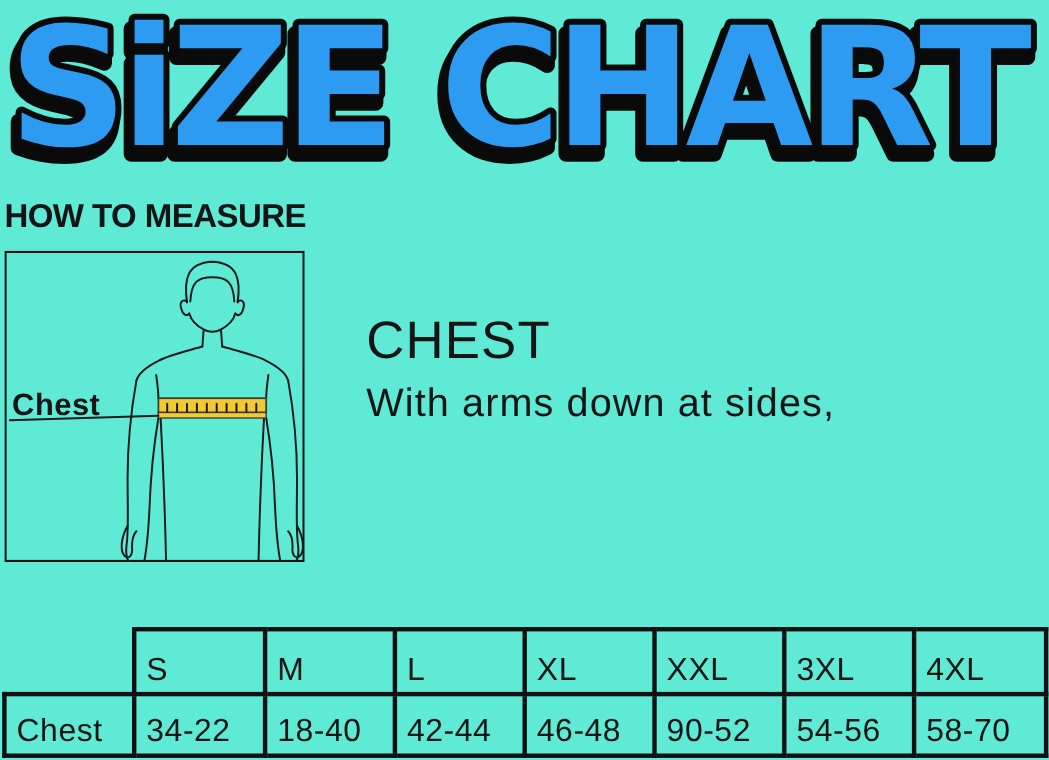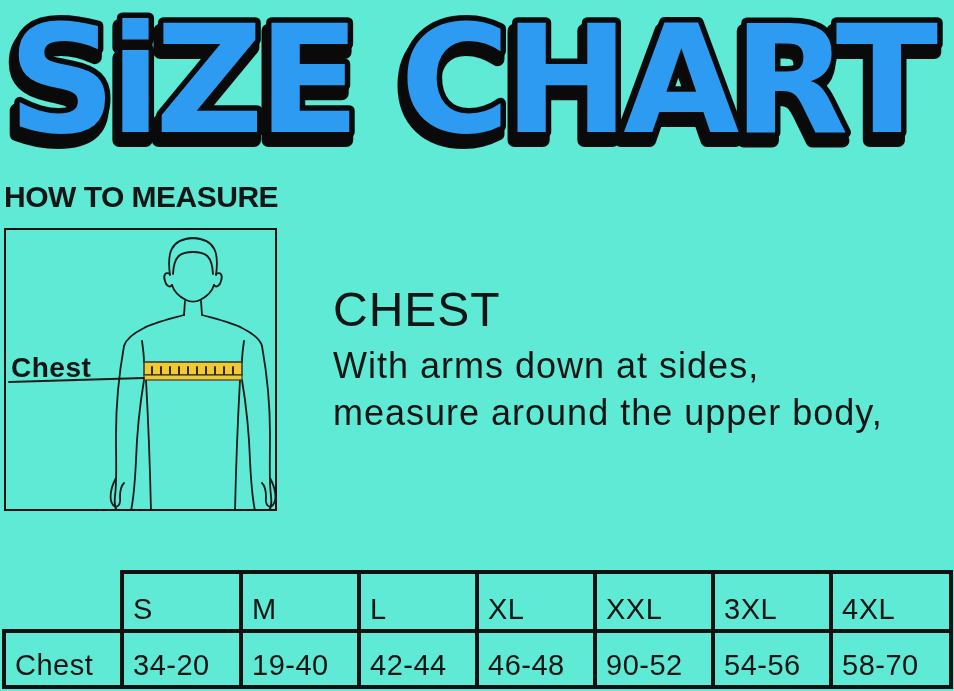--- a/index.html
+++ b/index.html
@@ -96,21 +96,20 @@
 
       <line x1="5" y1="154" x2="140" y2="150"></line>
       <text x="7" y="149" font-size="28" font-weight="bold" letter-spacing="0.5">Chest</text>
     </svg>
   </div>
 
   <div class="chest-block">
     <div class="chest-heading">CHEST</div>
     <div class="chest-lines">
       <div class="chest-line">With arms down at sides,</div>
-      <div class="chest-line">measure around the upper body,</div>
     </div>
   </div>
 
   <table class="size-table">
     <colgroup>
       <col style="width:118px">
       <col style="width:119px">
         <col style="width:118px">
         <col style="width:118px">
       <col style="width:118px">
@@ -124,22 +123,22 @@
       <td>S</td>
       <td>M</td>
       <td>L</td>
       <td>XL</td>
       <td>XXL</td>
       <td>3XL</td>
       <td>4XL</td>
     </tr>
     <tr class="data-row">
       <td>Chest</td>
-      <td>34-20</td>
-      <td>19-40</td>
+      <td>34-22</td>
+      <td>18-40</td>
       <td>42-44</td>
       <td>46-48</td>
       <td>90-52</td>
       <td>54-56</td>
       <td>58-70</td>
     </tr>
   </tbody>
     </table>
 
 </div>

